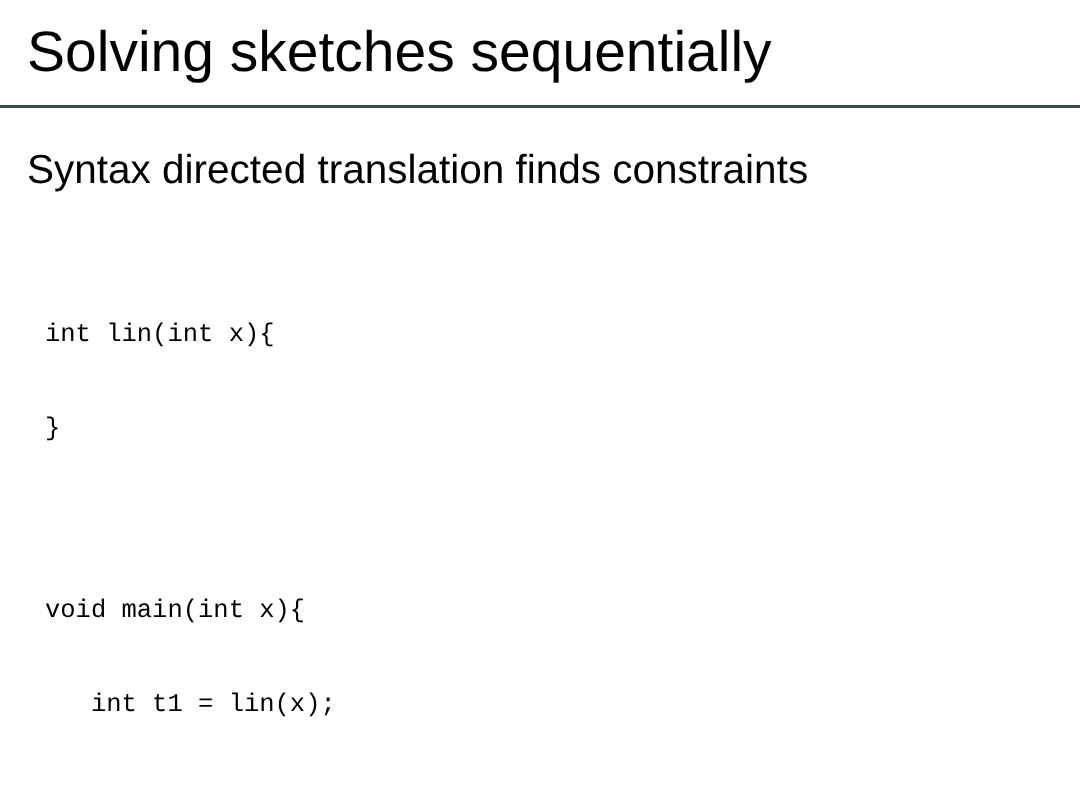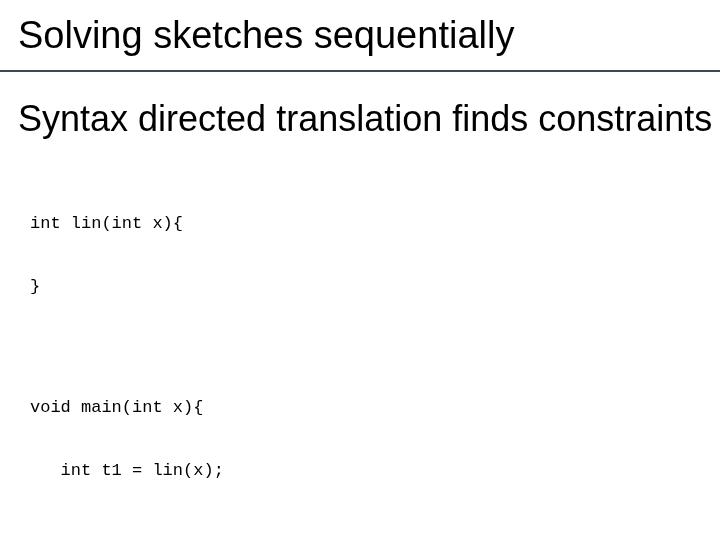--- a/index.html
+++ b/index.html
@@ -32,21 +32,21 @@
     left: 0;
     top: 70px;
     width: 720px;
     height: 0;
     border-top: 2px solid #3b4a54;
   }
   .subtitle {
     position: absolute;
     left: 18px;
     top: 98px;
-    font-size: 36px;
+    font-size: 27px;
     font-weight: 400;
     white-space: nowrap;
   }
   .codeblock {
     position: absolute;
     left: 30px;
     top: 170px;
     font-family: "Courier New", Courier, monospace;
     font-size: 17px;
     line-height: 1.25;

